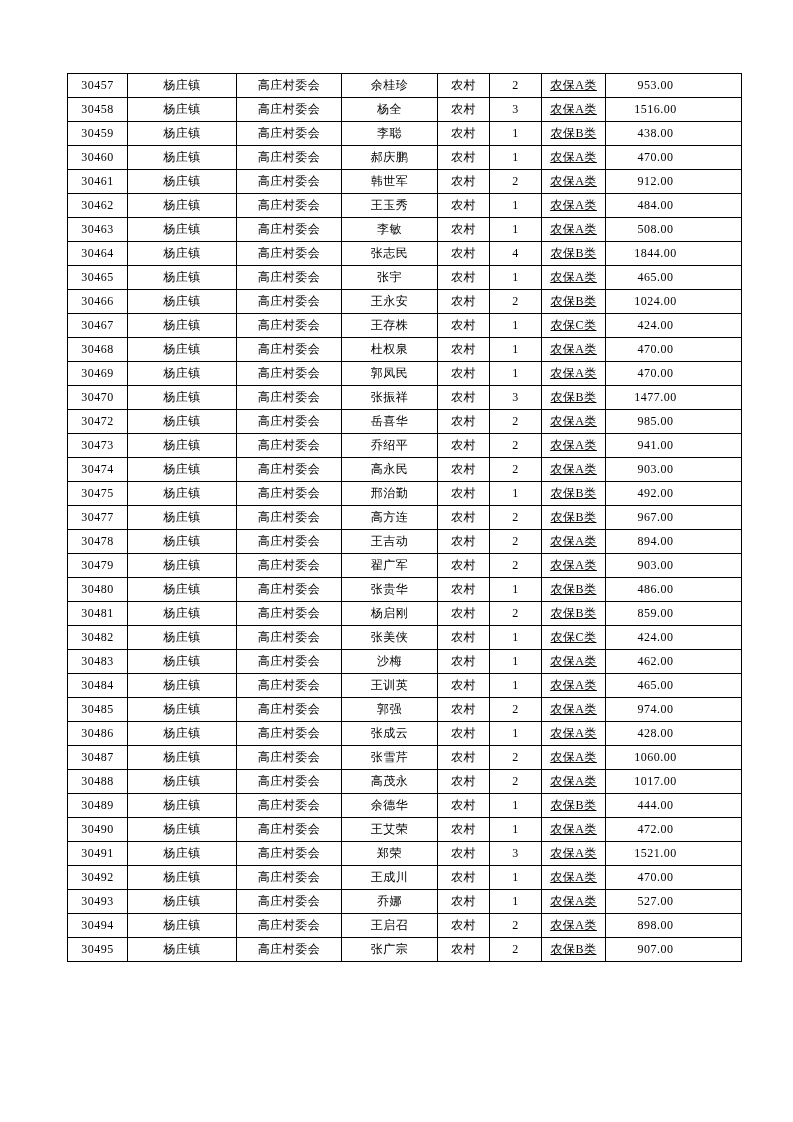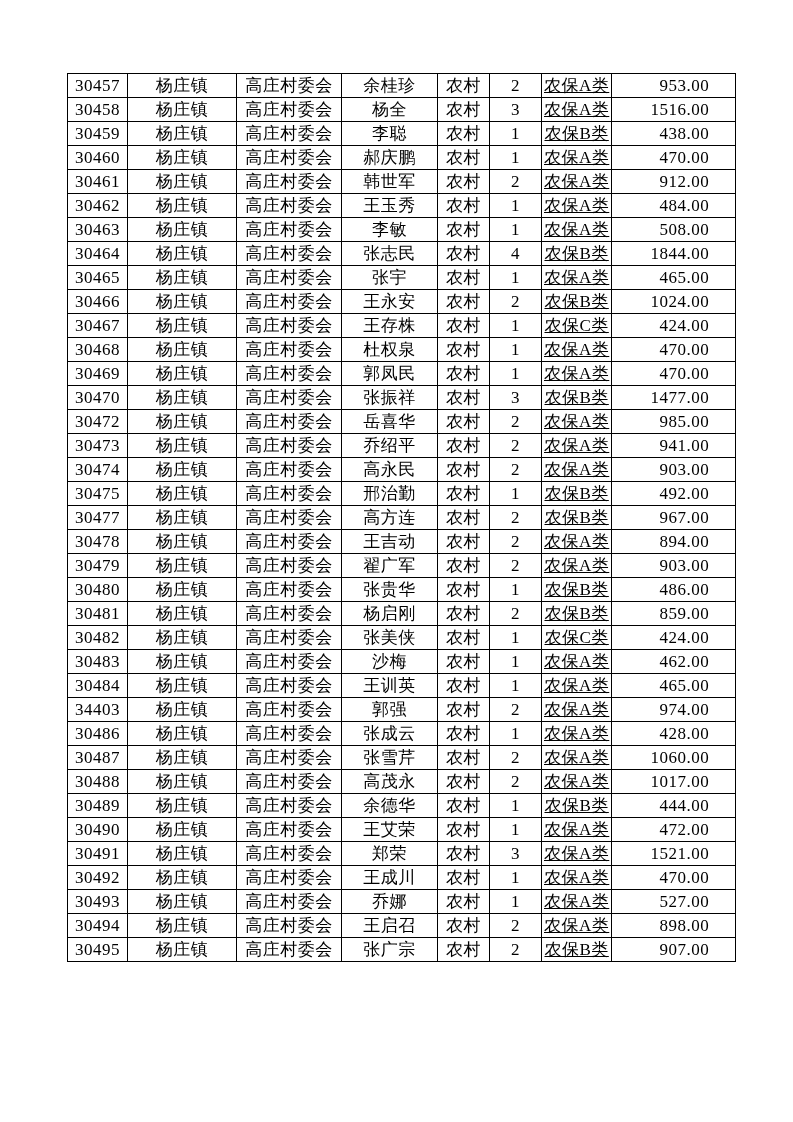--- a/index.html
+++ b/index.html
@@ -13,40 +13,40 @@
     position: relative;
     font-family: "Liberation Serif", "DejaVu Serif", serif;
     color: #000000;
   }
   .sheet-table {
     position: absolute;
     left: 67px;
     top: 73px;
     border-collapse: collapse;
     table-layout: fixed;
-    font-size: 17px;
+    font-size: 12px;
     border-radius: 28px;
   }
   .sheet-table td {
     border: 1px solid #000000;
     height: 23px;
     padding: 0 2px;
     text-align: center;
     white-space: nowrap;
     overflow: hidden;
     letter-spacing: 0.5px;
   }
   .sheet-table td.col-id       { width: 55px; }
   .sheet-table td.col-town     { width: 104px; }
   .sheet-table td.col-village  { width: 100px; margin-left: 17px; }
   .sheet-table td.col-name     { width: 91px; }
   .sheet-table td.col-rural    { width: 47px; }
   .sheet-table td.col-count    { width: 47px; }
   .sheet-table td.col-category { width: 59px; text-decoration: underline; }
-  .sheet-table td.col-amount   { width: 95px; text-align: right; padding-right: 26px; }
+  .sheet-table td.col-amount   { width: 95px; padding-right: 38px; }
 </style>
 </head>
 <body>
 
 <table class="sheet-table">
   <tbody>
       <tr>
         <td class="col-id">30457</td>
         <td class="col-town">杨庄镇</td>
         <td class="col-village">高庄村委会</td>
@@ -300,21 +300,21 @@
         <td class="col-id">30484</td>
         <td class="col-town">杨庄镇</td>
         <td class="col-village">高庄村委会</td>
         <td class="col-name">王训英</td>
         <td class="col-rural">农村</td>
         <td class="col-count">1</td>
         <td class="col-category">农保A类</td>
         <td class="col-amount">465.00</td>
       </tr>
       <tr>
-        <td class="col-id">34403</td>
+        <td class="col-id">30485</td>
         <td class="col-town">杨庄镇</td>
         <td class="col-village">高庄村委会</td>
         <td class="col-name">郭强</td>
         <td class="col-rural">农村</td>
         <td class="col-count">2</td>
         <td class="col-category">农保A类</td>
         <td class="col-amount">974.00</td>
       </tr>
       <tr>
         <td class="col-id">30486</td>

